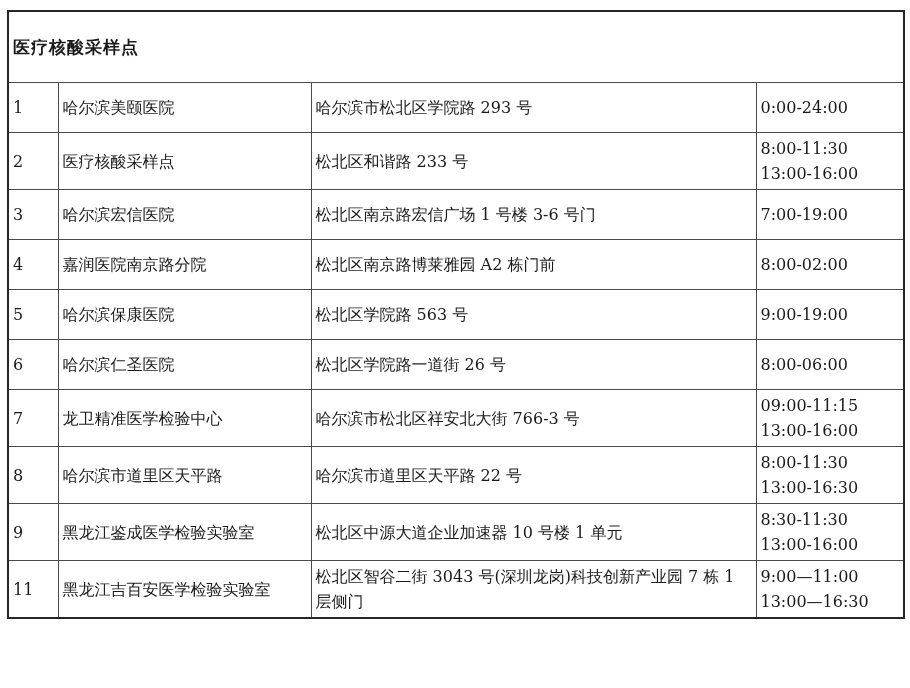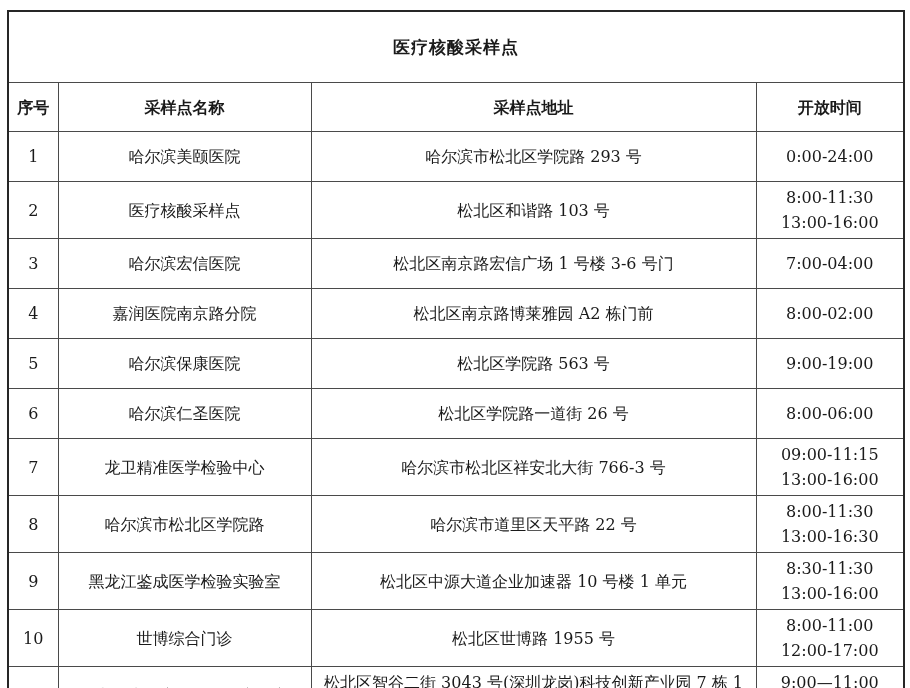--- a/index.html
+++ b/index.html
@@ -23,21 +23,20 @@
     left: 7px;
     top: 10px;
     width: 896px;
     border-collapse: collapse;
     table-layout: fixed;
     border: 2px solid #262626;
     background: #ffffff;
   }
   table.sampling td, table.sampling th {
     border: 1px solid #4a4a4a;
-    text-align: center;
     vertical-align: middle;
     padding: 3px 4px;
     font-size: 16px;
     font-weight: normal;
     line-height: 25px;
     overflow: hidden;
   }
   tr.title-row td {
     height: 64px;
     font-size: 17px;
@@ -69,44 +68,38 @@
     <colgroup>
       <col style="width:50px">
       <col style="width:253px">
       <col style="width:445px">
       <col style="width:148px">
     </colgroup>
     <tbody>
       <tr class="title-row">
         <td colspan="4">医疗核酸采样点</td>
       </tr>
-      <tr class="header-row">
-        <th>序号</th>
-        <th>采样点名称</th>
-        <th>采样点地址</th>
-        <th>开放时间</th>
-      </tr>
       <tr class="data-row">
         <td class="cell-seq">1</td>
         <td class="cell-name">哈尔滨美颐医院</td>
         <td class="cell-address">哈尔滨市松北区学院路 293 号</td>
         <td class="cell-time">0:00-24:00</td>
       </tr>
       <tr class="data-row">
         <td class="cell-seq">2</td>
         <td class="cell-name">医疗核酸采样点</td>
-        <td class="cell-address">松北区和谐路 103 号</td>
+        <td class="cell-address">松北区和谐路 233 号</td>
         <td class="cell-time">8:00-11:30
 13:00-16:00</td>
       </tr>
       <tr class="data-row">
         <td class="cell-seq">3</td>
         <td class="cell-name">哈尔滨宏信医院</td>
         <td class="cell-address">松北区南京路宏信广场 1 号楼 3-6 号门</td>
-        <td class="cell-time">7:00-04:00</td>
+        <td class="cell-time">7:00-19:00</td>
       </tr>
       <tr class="data-row">
         <td class="cell-seq">4</td>
         <td class="cell-name">嘉润医院南京路分院</td>
         <td class="cell-address">松北区南京路博莱雅园 A2 栋门前</td>
         <td class="cell-time">8:00-02:00</td>
       </tr>
       <tr class="data-row">
         <td class="cell-seq">5</td>
         <td class="cell-name">哈尔滨保康医院</td>
@@ -121,38 +114,31 @@
       </tr>
       <tr class="data-row">
         <td class="cell-seq">7</td>
         <td class="cell-name">龙卫精准医学检验中心</td>
         <td class="cell-address">哈尔滨市松北区祥安北大街 766-3 号</td>
         <td class="cell-time">09:00-11:15
 13:00-16:00</td>
       </tr>
       <tr class="data-row">
         <td class="cell-seq">8</td>
-        <td class="cell-name">哈尔滨市松北区学院路</td>
+        <td class="cell-name">哈尔滨市道里区天平路</td>
         <td class="cell-address">哈尔滨市道里区天平路 22 号</td>
         <td class="cell-time">8:00-11:30
 13:00-16:30</td>
       </tr>
       <tr class="data-row">
         <td class="cell-seq">9</td>
         <td class="cell-name">黑龙江鉴成医学检验实验室</td>
         <td class="cell-address">松北区中源大道企业加速器 10 号楼 1 单元</td>
         <td class="cell-time">8:30-11:30
 13:00-16:00</td>
-      </tr>
-      <tr class="data-row">
-        <td class="cell-seq">10</td>
-        <td class="cell-name">世博综合门诊</td>
-        <td class="cell-address">松北区世博路 1955 号</td>
-        <td class="cell-time">8:00-11:00
-12:00-17:00</td>
       </tr>
       <tr class="data-row">
         <td class="cell-seq">11</td>
         <td class="cell-name">黑龙江吉百安医学检验实验室</td>
         <td class="cell-address">松北区智谷二街 3043 号(深圳龙岗)科技创新产业园 7 栋 1 层侧门</td>
         <td class="cell-time">9:00—11:00
 13:00—16:30</td>
       </tr>
     </tbody>
   </table>

